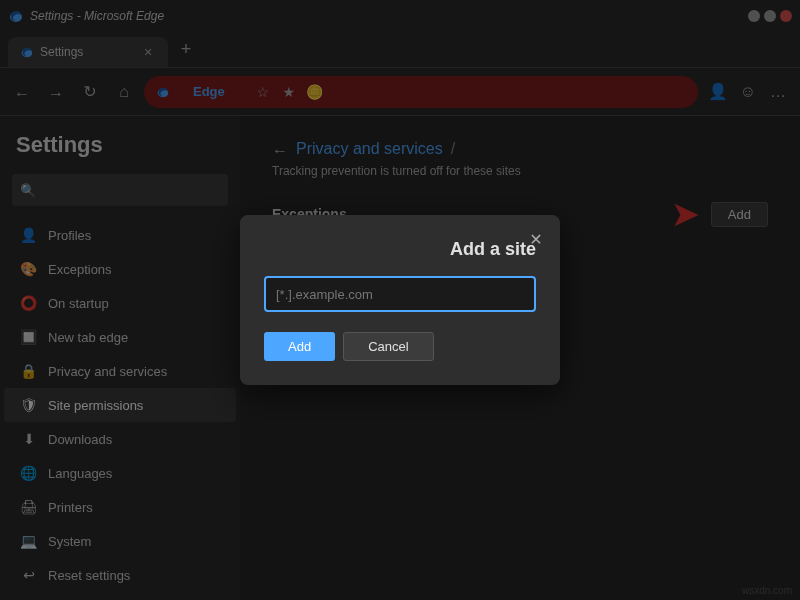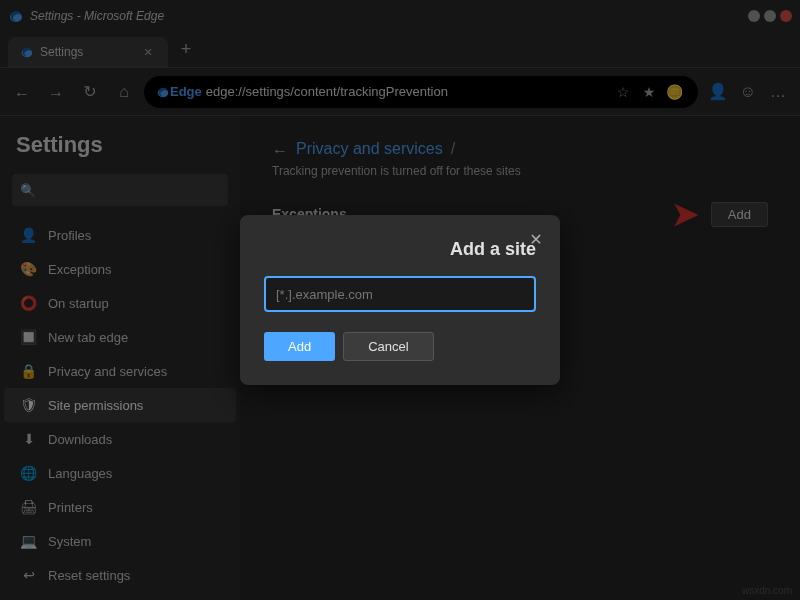--- a/index.html
+++ b/index.html
@@ -107,26 +107,26 @@
       align-items: center;
       justify-content: center;
       border-radius: 50%;
       cursor: pointer;
       color: #aaa;
       font-size: 16px;
     }
     .address-field {
       flex: 1;
       height: 32px;
-      background: #000000;
+      background: #7f1d1d;
       border-radius: 16px;
       display: flex;
       align-items: center;
       padding: 0 12px;
-      gap: 0;
+      gap: 23px;
       font-size: 13px;
       color: #e0e0e0;
     }
     .address-text { flex: 1; color: #e0e0e0; font-size: 13px; }
     .address-icons {
       display: flex;
       gap: 4px;
       align-items: center;
     }
     .address-icon {
@@ -405,21 +405,20 @@
   <div class="nav-btn">←</div>
   <div class="nav-btn">→</div>
   <div class="nav-btn">↻</div>
   <div class="nav-btn">⌂</div>
   <div class="address-field">
     <svg width="14" height="14" viewBox="0 0 16 16">
       <ellipse cx="8" cy="9" rx="6" ry="5" fill="#4da6ff"></ellipse>
       <path d="M3 7 Q4 3 8 3 Q13 3 13 7 Q10 5 7 7 Q5 8 5 10 Q5 12 8 13 Q4 13 3 10 Z" fill="#1e5fa8"></path>
     </svg>
     <span style="color:#4da6ff;font-weight:600;margin-right:4px">Edge</span>
-    <span class="address-text">edge://settings/content/trackingPrevention</span>
     <div class="address-icons">
       <span class="address-icon">☆</span>
       <span class="address-icon">★</span>
       <span class="address-icon">🪙</span>
     </div>
   </div>
   <div class="toolbar-icons">
     <div class="toolbar-icon">👤</div>
     <div class="toolbar-icon">☺</div>
     <div class="toolbar-icon">…</div>

